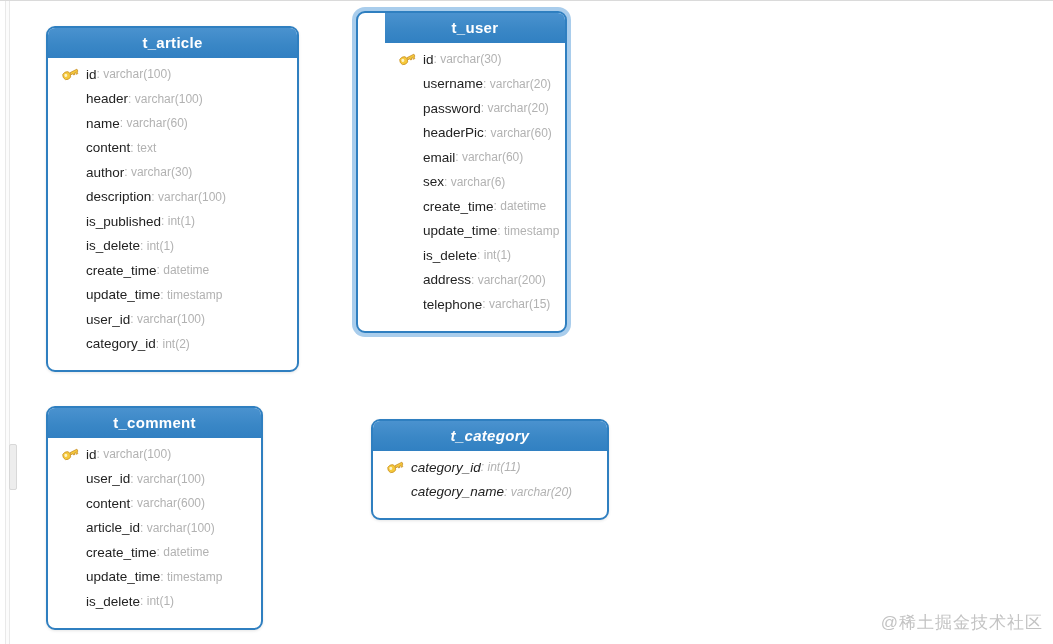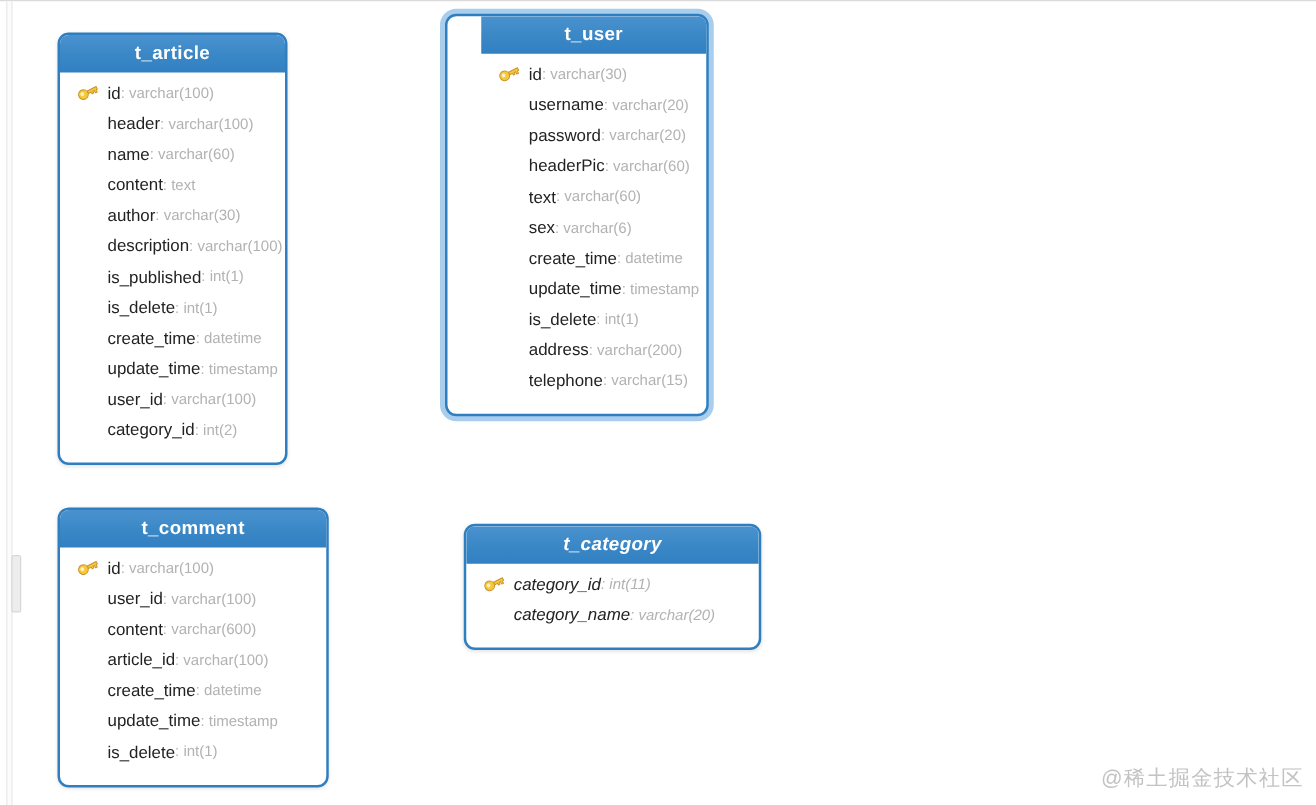--- a/index.html
+++ b/index.html
@@ -75,21 +75,21 @@
 </style>
 </head>
 <body>
 
 <div class="canvas">
   <div class="splitter">
     <div class="splitter-handle"></div>
   </div>
 
   <div id="tables-layer">
-      <div class="table" style="left: 46px; top: 25px; width: 184px;">
+      <div class="table" style="left: 46px; top: 25px; width: 253px;">
     <div class="table-header">
       <span class="title">t_article</span>
     </div>
     <div class="table-body">
           <div class="row">
     <span class="key">
       <svg viewBox="0 0 24 24" width="20" height="20" aria-hidden="true">
         <g transform="rotate(-27 12 12)">
           <path d="M12.5 10.6 L22 10.6 L22 13.3 L20.6 13.3 L20.6 15.8 L18.7 15.8 L18.7 13.3 L17.2 13.3 L17.2 15.1 L15.4 15.1 L15.4 13.3 L12.5 13.3 Z" fill="#f6c93a" stroke="#c9922b" stroke-width="0.9" stroke-linejoin="round"></path>
           <circle cx="7.6" cy="12" r="4.7" fill="#f6c93a" stroke="#c9922b" stroke-width="0.9"></circle>
@@ -305,21 +305,21 @@
           <div class="row">
     <span class="key hidden">
       <svg viewBox="0 0 24 24" width="20" height="20" aria-hidden="true">
         <g transform="rotate(-27 12 12)">
           <path d="M12.5 10.6 L22 10.6 L22 13.3 L20.6 13.3 L20.6 15.8 L18.7 15.8 L18.7 13.3 L17.2 13.3 L17.2 15.1 L15.4 15.1 L15.4 13.3 L12.5 13.3 Z" fill="#f6c93a" stroke="#c9922b" stroke-width="0.9" stroke-linejoin="round"></path>
           <circle cx="7.6" cy="12" r="4.7" fill="#f6c93a" stroke="#c9922b" stroke-width="0.9"></circle>
           <circle cx="6.8" cy="11.2" r="1.8" fill="#fdf2c8"></circle>
         </g>
       </svg>
     </span>
-    <span class="fname">text</span>
+    <span class="fname">email</span>
     <span class="ftype">: varchar(60)</span>
   </div>
           <div class="row">
     <span class="key hidden">
       <svg viewBox="0 0 24 24" width="20" height="20" aria-hidden="true">
         <g transform="rotate(-27 12 12)">
           <path d="M12.5 10.6 L22 10.6 L22 13.3 L20.6 13.3 L20.6 15.8 L18.7 15.8 L18.7 13.3 L17.2 13.3 L17.2 15.1 L15.4 15.1 L15.4 13.3 L12.5 13.3 Z" fill="#f6c93a" stroke="#c9922b" stroke-width="0.9" stroke-linejoin="round"></path>
           <circle cx="7.6" cy="12" r="4.7" fill="#f6c93a" stroke="#c9922b" stroke-width="0.9"></circle>
           <circle cx="6.8" cy="11.2" r="1.8" fill="#fdf2c8"></circle>
         </g>

